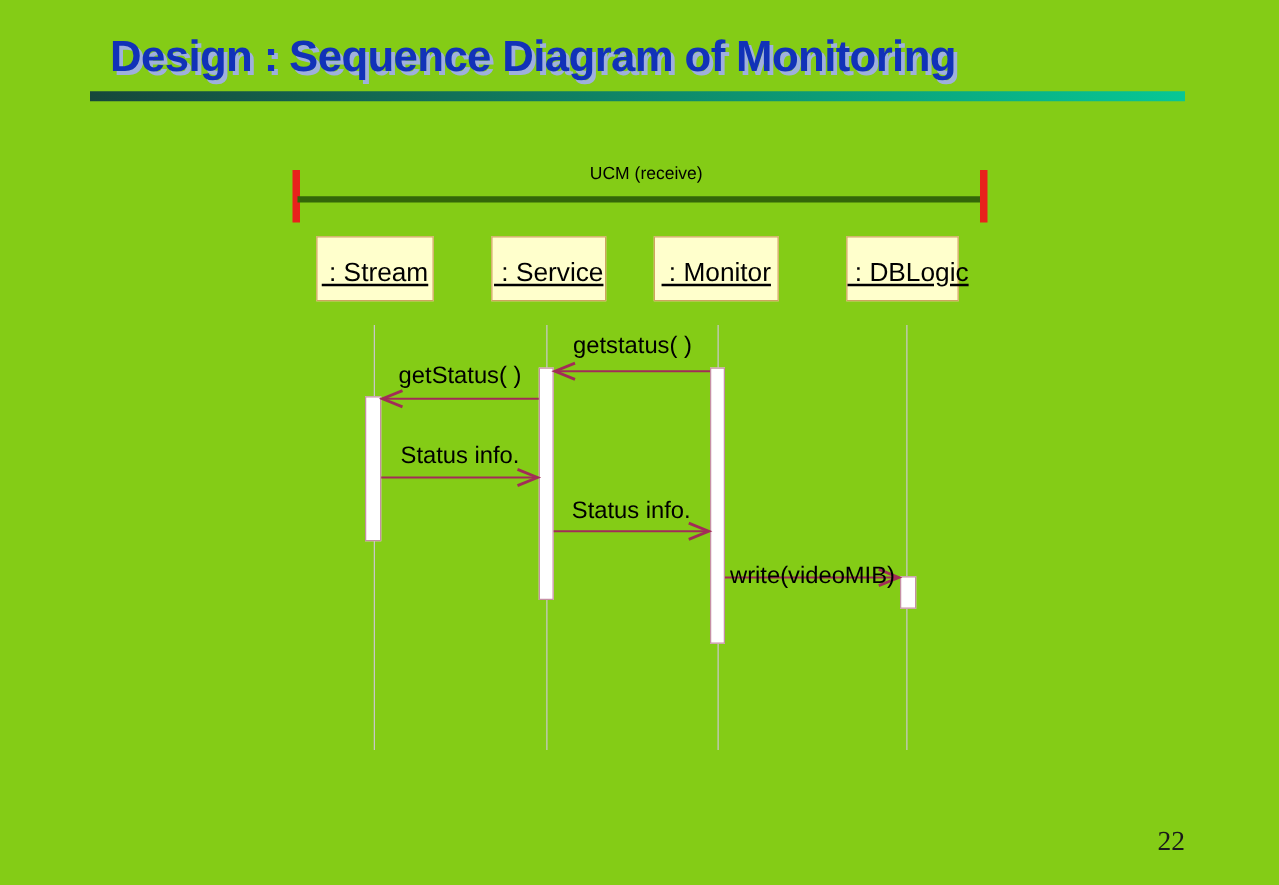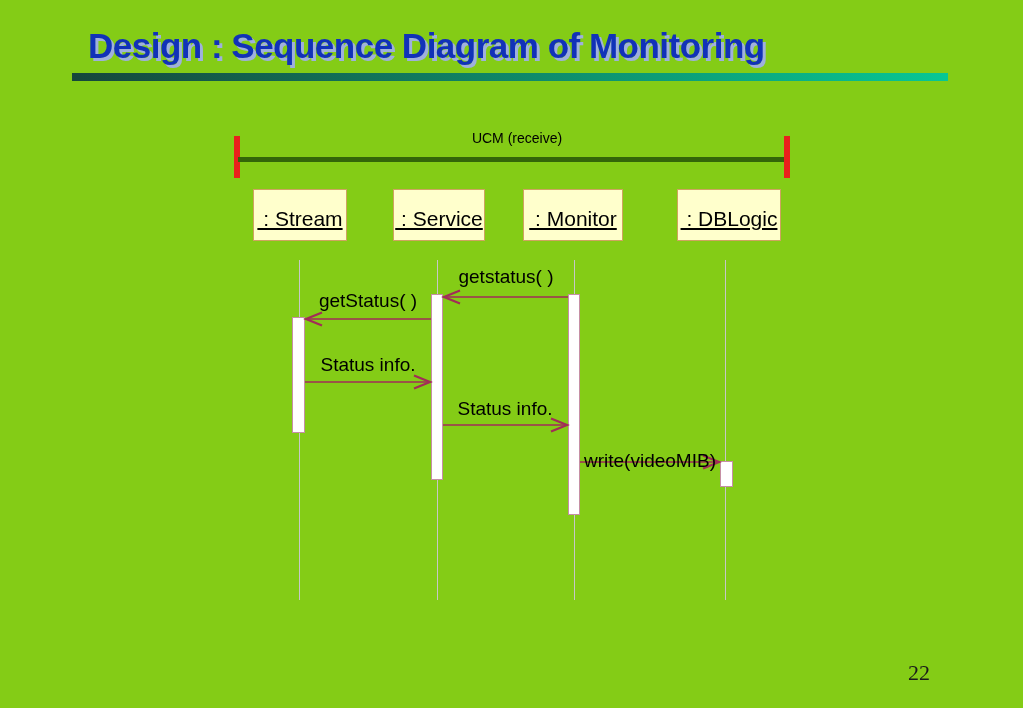--- a/index.html
+++ b/index.html
@@ -37,21 +37,21 @@
   .activation{position:absolute;box-sizing:border-box;background:#ffffff;
     border:1px solid var(--activation-border);}
 
   .arrow-layer{position:absolute;left:0;top:0;width:1023px;height:708px;pointer-events:none;}
   .msg-line{stroke:var(--message-crimson);stroke-width:1.5;}
   .msg-head{stroke:var(--message-crimson);stroke-width:2.2;fill:none;}
 
   .msg-label{position:absolute;transform:translateX(-50%);white-space:nowrap;
     font-size:19px;color:var(--text-black);}
 
-  .page-number{position:absolute;left:908px;top:660px;width:40px;text-align:left;
+  .page-number{position:absolute;left:908px;top:660px;width:40px;text-align:right;
     font-family:"Liberation Serif",serif;font-size:22px;color:var(--page-num-color);}
 </style>
 </head>
 <body>
 
 <div class="slide">
 
   <h1 class="title">Design : Sequence Diagram of Monitoring</h1>
   <div class="title-bar"></div>
 
@@ -62,21 +62,21 @@
 
   <div class="actor-box" style="left:253px;width:94px;">
     <span class="actor-label">&nbsp;: Stream</span>
   </div>
   <div class="actor-box" style="left:523px;width:100px;">
     <span class="actor-label">&nbsp;: Monitor</span>
   </div>
   <div class="actor-box" style="left:393px;width:92px;">
     <span class="actor-label">&nbsp;: Service</span>
   </div>
-  <div class="actor-box" style="left:677px;width:104px;">
+  <div class="actor-box" style="left:677px;width:90px;">
     <span class="actor-label">&nbsp;: DBLogic</span>
   </div>
 
   <div class="lifeline" style="left:299px;"></div>
   <div class="lifeline" style="left:437px;"></div>
   <div class="lifeline" style="left:574px;"></div>
   <div class="lifeline" style="left:725px;"></div>
 
   <div class="activation" style="left:292px;top:317px;width:13px;height:116px;"></div>
   <div class="activation" style="left:431px;top:294px;width:12px;height:186px;"></div>

